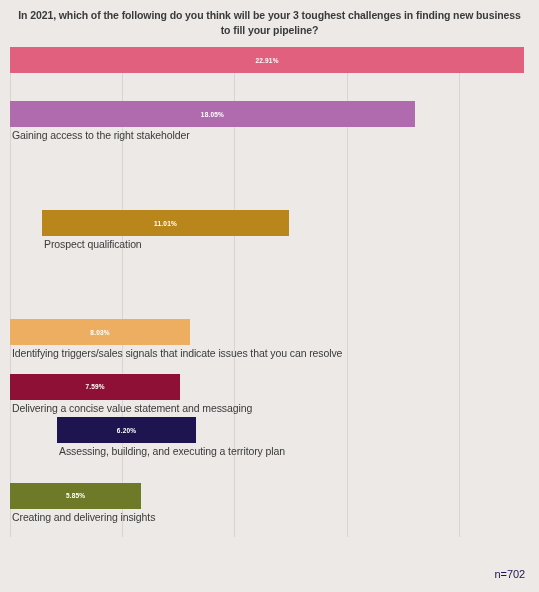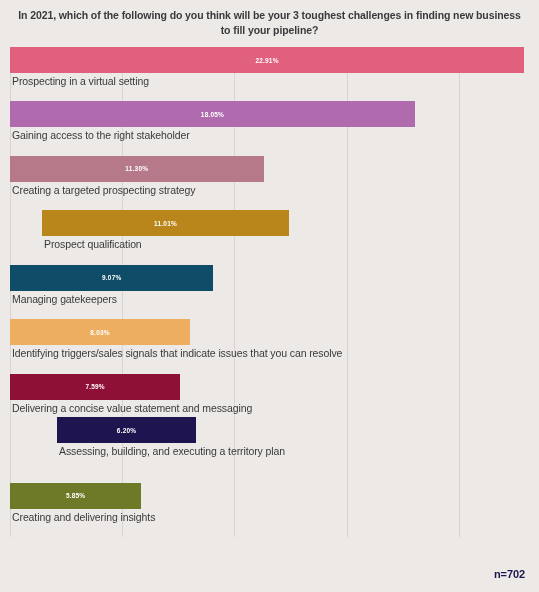--- a/index.html
+++ b/index.html
@@ -83,21 +83,21 @@
     font-size: 10.5px;
     color: #3A3A3C;
     white-space: nowrap;
     letter-spacing: -0.1px;
   }
   #sample-size {
     position: absolute;
     right: 14px;
     top: 568px;
     font-size: 11px;
-    font-weight: bold;
+    font-weight: normal;
     color: #1E1450;
     letter-spacing: -0.1px;
   }
 </style>
 </head>
 <body>
 
 <div id="chart-root">
 
   <div id="chart-title">In 2021, which of the following do you think will be your 3 toughest challenges in finding new business to fill your pipeline?</div>
@@ -108,45 +108,32 @@
         <div class="gridline" style="left: 112.178px;"></div>
         <div class="gridline" style="left: 224.356px;"></div>
         <div class="gridline" style="left: 336.534px;"></div>
         <div class="gridline" style="left: 448.712px;"></div>
       </div>
     <div id="bars-layer">
         <div class="bar-row" style="top: 0px; height: 54.4444px;">
           <div class="bar" style="width: 514px; background: rgb(224, 96, 126);">
             <span class="bar-value">22.91%</span>
           </div>
-          <div class="bar-label">Prospecting in a virtual setting</div>
         </div>
         <div class="bar-row" style="top: 54.4444px; height: 54.4444px;">
           <div class="bar" style="width: 404.963px; background: rgb(176, 107, 175);">
             <span class="bar-value">18.05%</span>
           </div>
           <div class="bar-label">Gaining access to the right stakeholder</div>
         </div>
-        <div class="bar-row" style="top: 108.889px; height: 54.4444px;">
-          <div class="bar" style="width: 253.522px; background: rgb(181, 121, 138);">
-            <span class="bar-value">11.30%</span>
-          </div>
-          <div class="bar-label">Creating a targeted prospecting strategy</div>
-        </div>
         <div class="bar-row" style="top: 163.333px; height: 54.4444px; margin-left: 32px;">
           <div class="bar" style="width: 247.016px; background: rgb(184, 134, 27);">
             <span class="bar-value">11.01%</span>
           </div>
           <div class="bar-label">Prospect qualification</div>
-        </div>
-        <div class="bar-row" style="top: 217.778px; height: 54.4444px;">
-          <div class="bar" style="width: 203.491px; background: rgb(15, 76, 103);">
-            <span class="bar-value">9.07%</span>
-          </div>
-          <div class="bar-label">Managing gatekeepers</div>
         </div>
         <div class="bar-row" style="top: 326.667px; height: 54.4444px;">
           <div class="bar" style="width: 170.286px; background: rgb(142, 16, 54);">
             <span class="bar-value">7.59%</span>
           </div>
           <div class="bar-label">Delivering a concise value statement and messaging</div>
         </div>
         <div class="bar-row" style="top: 272.222px; height: 54.4444px;">
           <div class="bar" style="width: 180.158px; background: rgb(237, 174, 98);">
             <span class="bar-value">8.03%</span>

